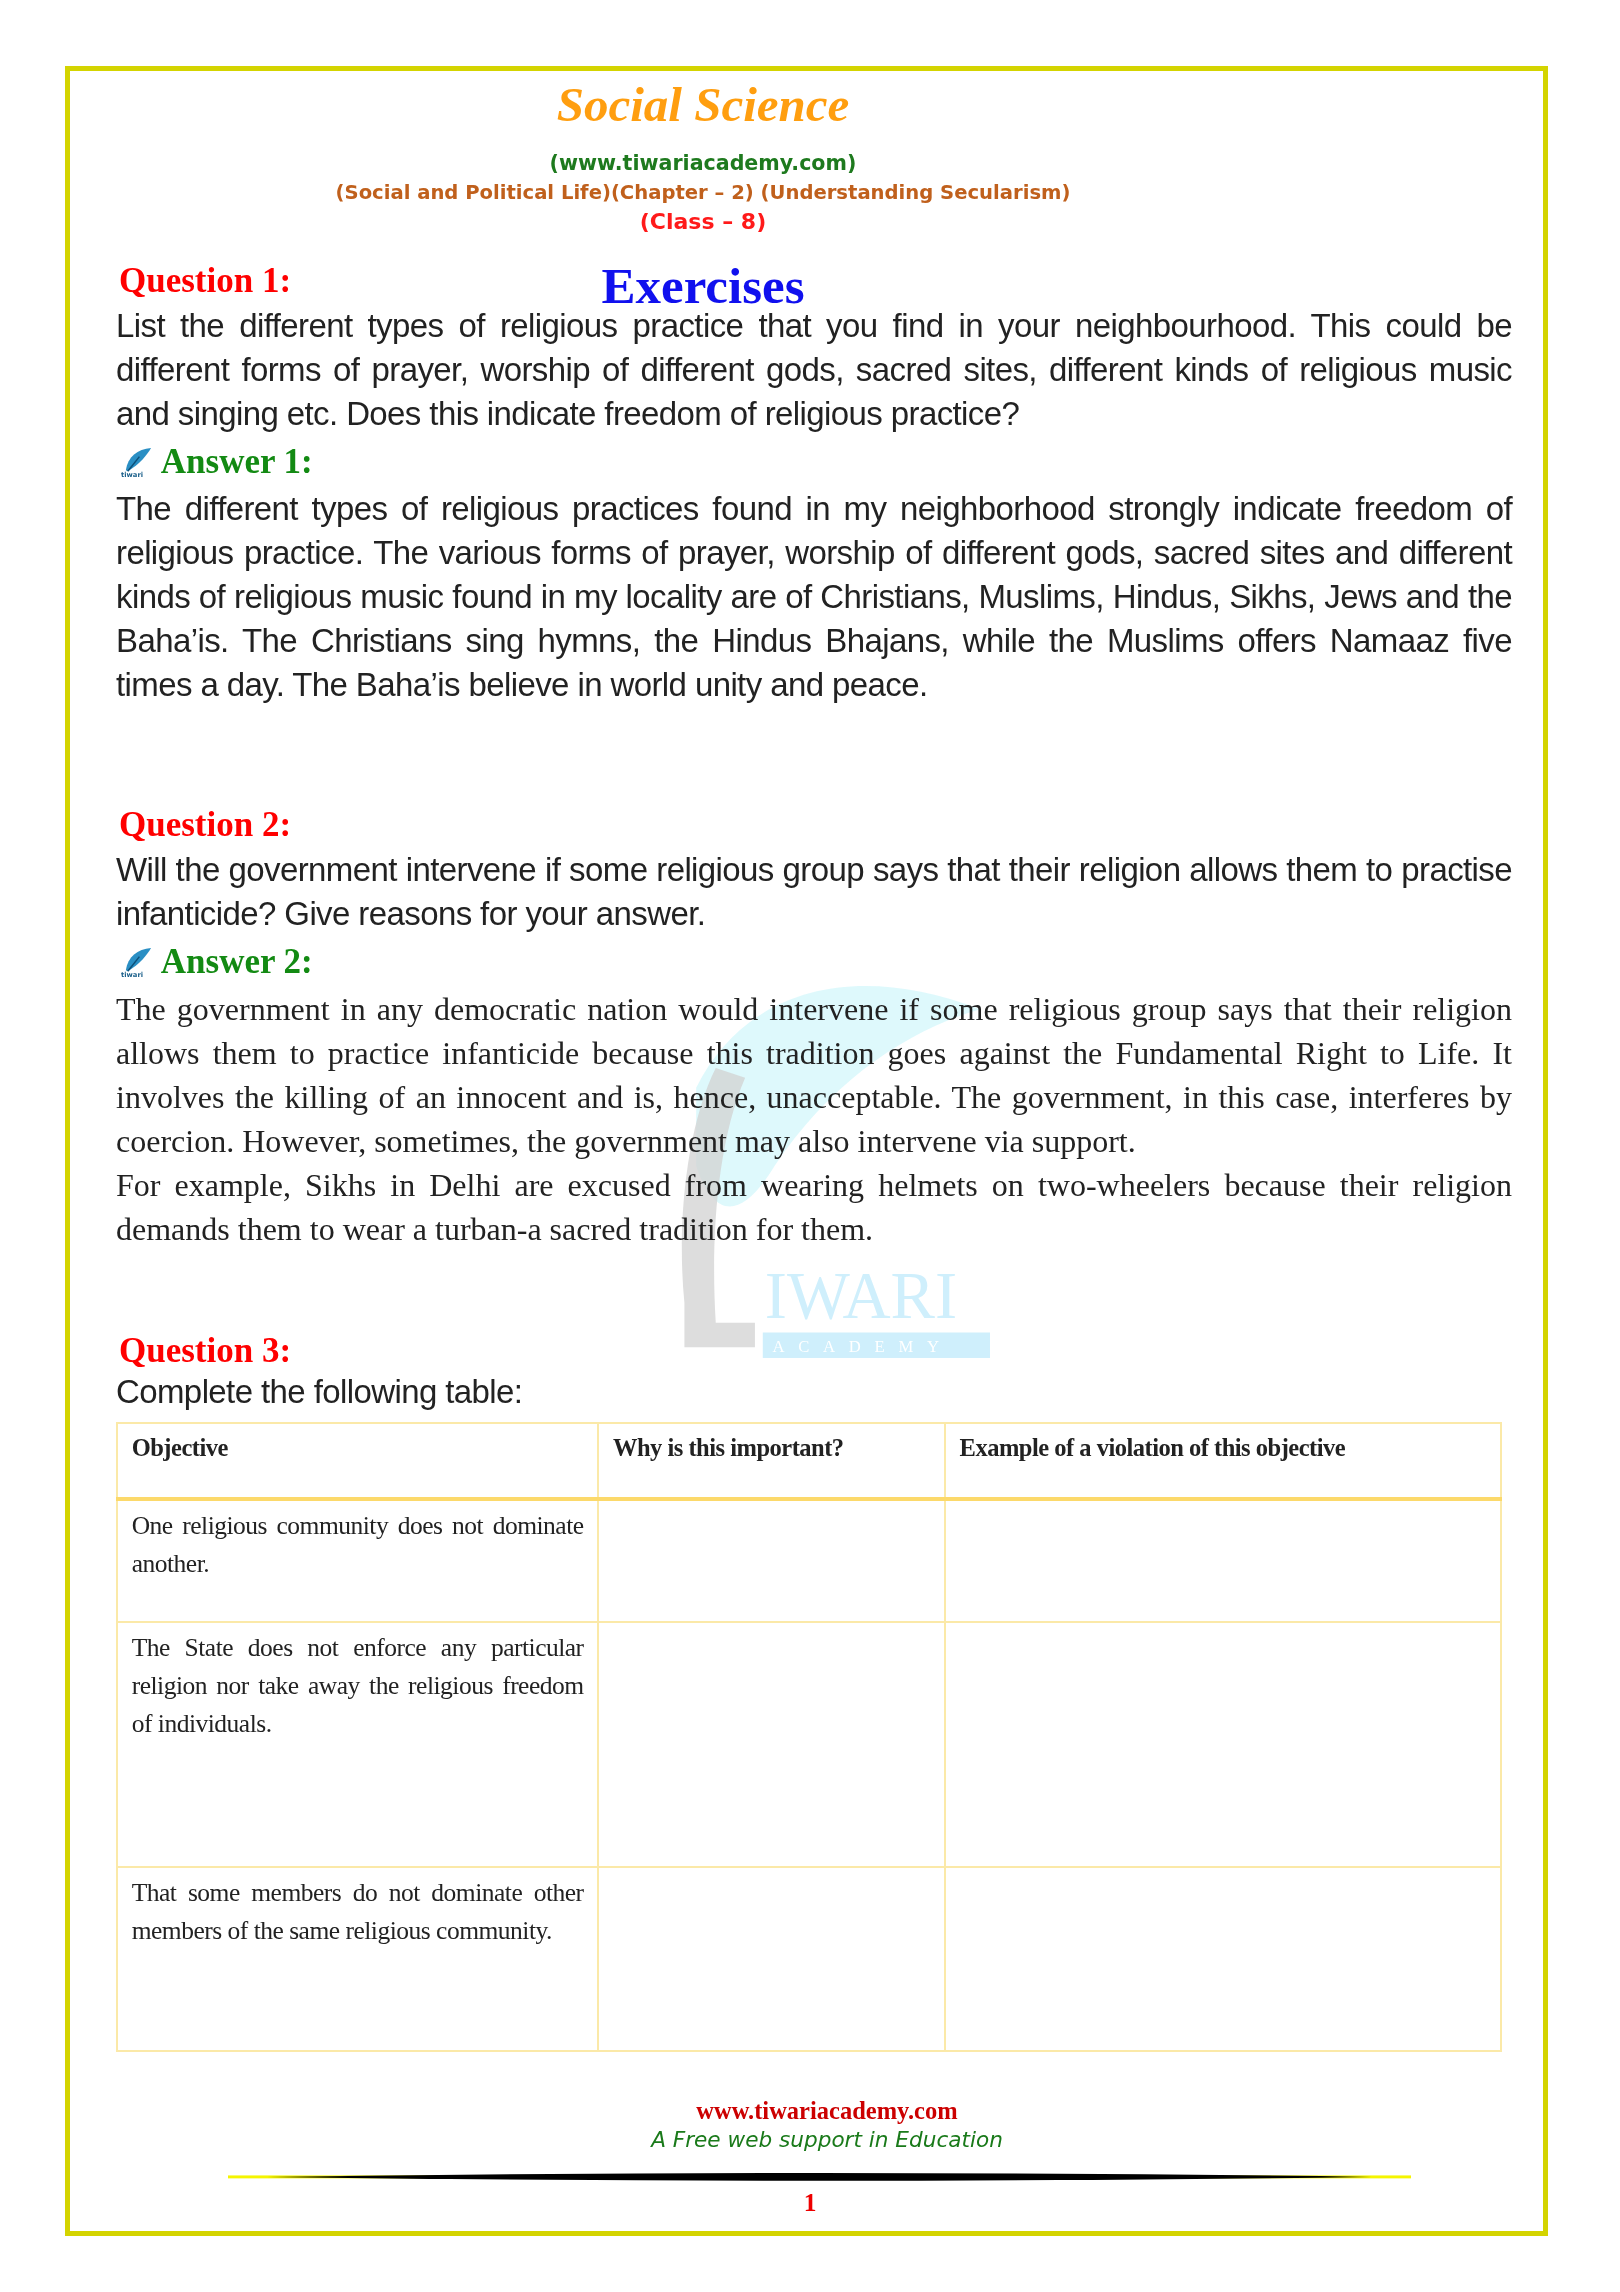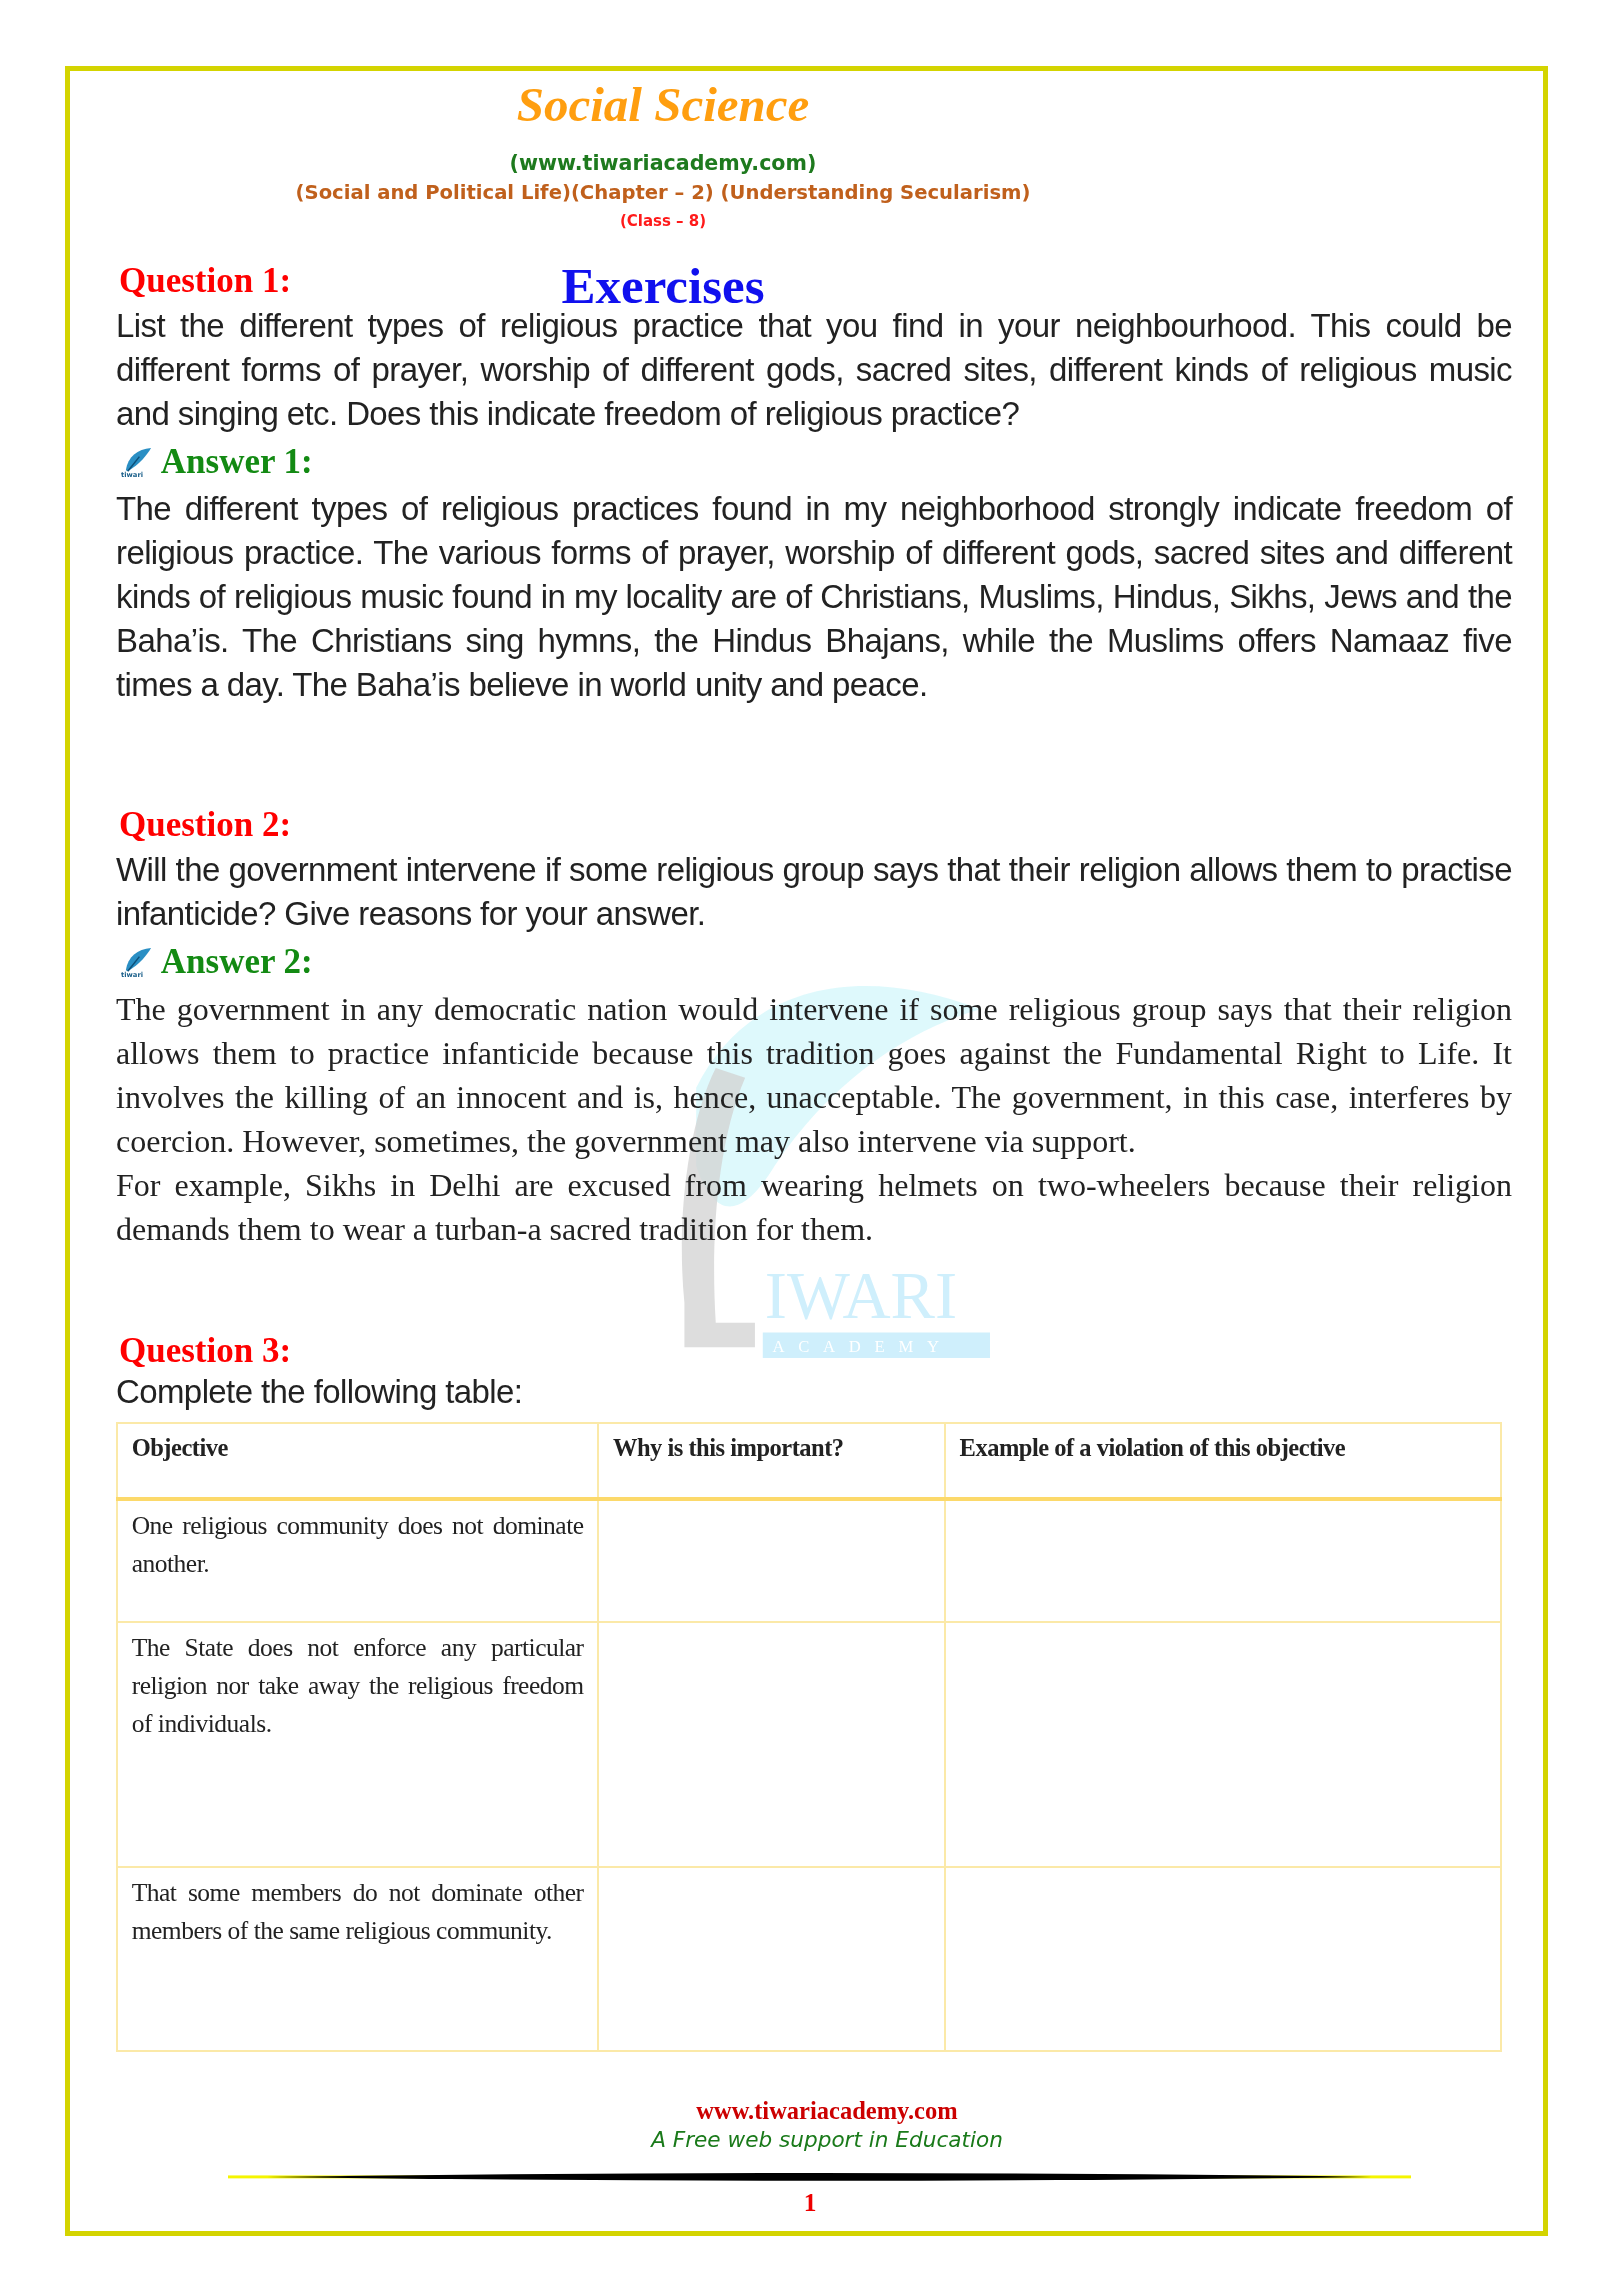--- a/index.html
+++ b/index.html
@@ -1,35 +1,35 @@
 <!DOCTYPE html>
 <html><head>
   <meta charset="utf-8">
   <style>
     html, body { margin: 0; padding: 0; background: #ffffff; }
     body { width: 1620px; height: 2293px; position: relative; overflow: hidden; }
     .page-border {
       position: absolute; left: 65px; top: 66px; width: 1483px; height: 2170px;
       border: 5.9px solid #d4d400; box-sizing: border-box;
     }
-    .header { position: absolute; left: 0; top: 76px; width: 1326px; text-align: center; }
+    .header { position: absolute; left: 0; top: 76px; width: 1326px; text-align: center; padding-left: 40px; }
     .title {
       font-family: "Liberation Serif", serif; font-style: italic; font-weight: bold;
       font-size: 49px; color: #ff9e0f; line-height: 57px; margin: 0;
     }
     .site {
       font-family: "DejaVu Sans", sans-serif; font-weight: bold; font-size: 20.6px;
       color: #1e7a1e; line-height: 29px; margin-top: 16px;
     }
     .chapter {
       font-family: "DejaVu Sans", sans-serif; font-weight: bold; font-size: 19.6px;
       color: #c0601c; line-height: 29px;
     }
     .klass {
-      font-family: "DejaVu Sans", sans-serif; font-weight: bold; font-size: 15px;
+      font-family: "DejaVu Sans", sans-serif; font-weight: bold; font-size: 22px;
       color: #ff1a1a; line-height: 29px;
     }
     .exercises {
       font-family: "Liberation Serif", serif; font-weight: bold; font-size: 51px;
       color: #1010ee; line-height: 61px; margin-top: 20px;
     }
     .content { position: absolute; left: 116px; top: 257px; width: 1396px; }
     .q-heading {
       font-family: "Liberation Serif", serif; font-weight: bold; font-size: 35px;
       color: #ff0000; line-height: 41px; margin: 3px;

